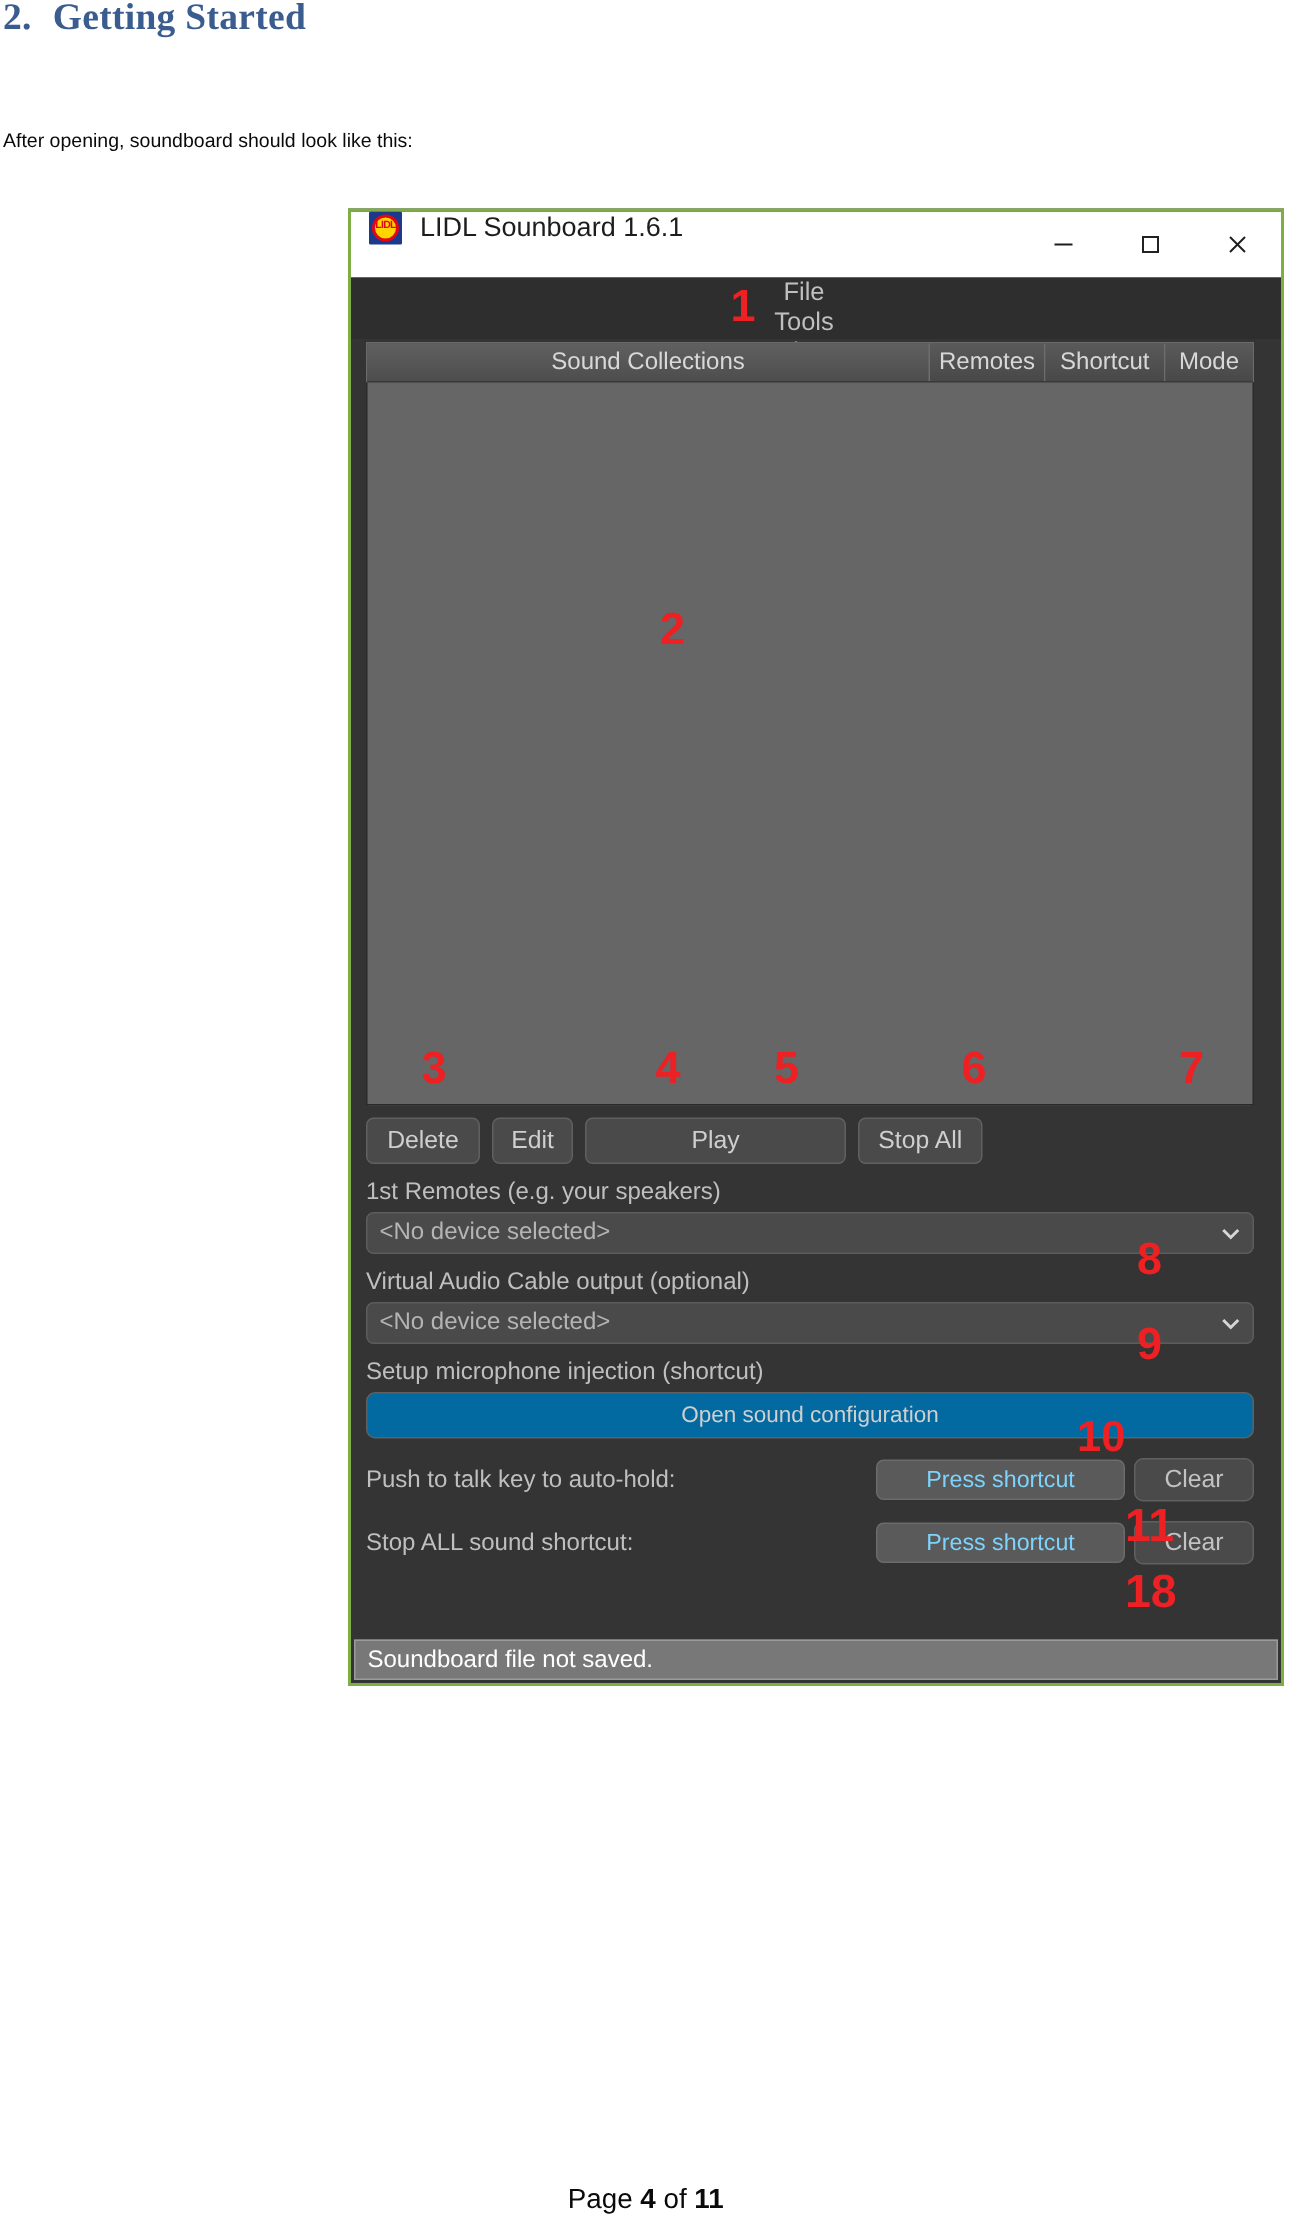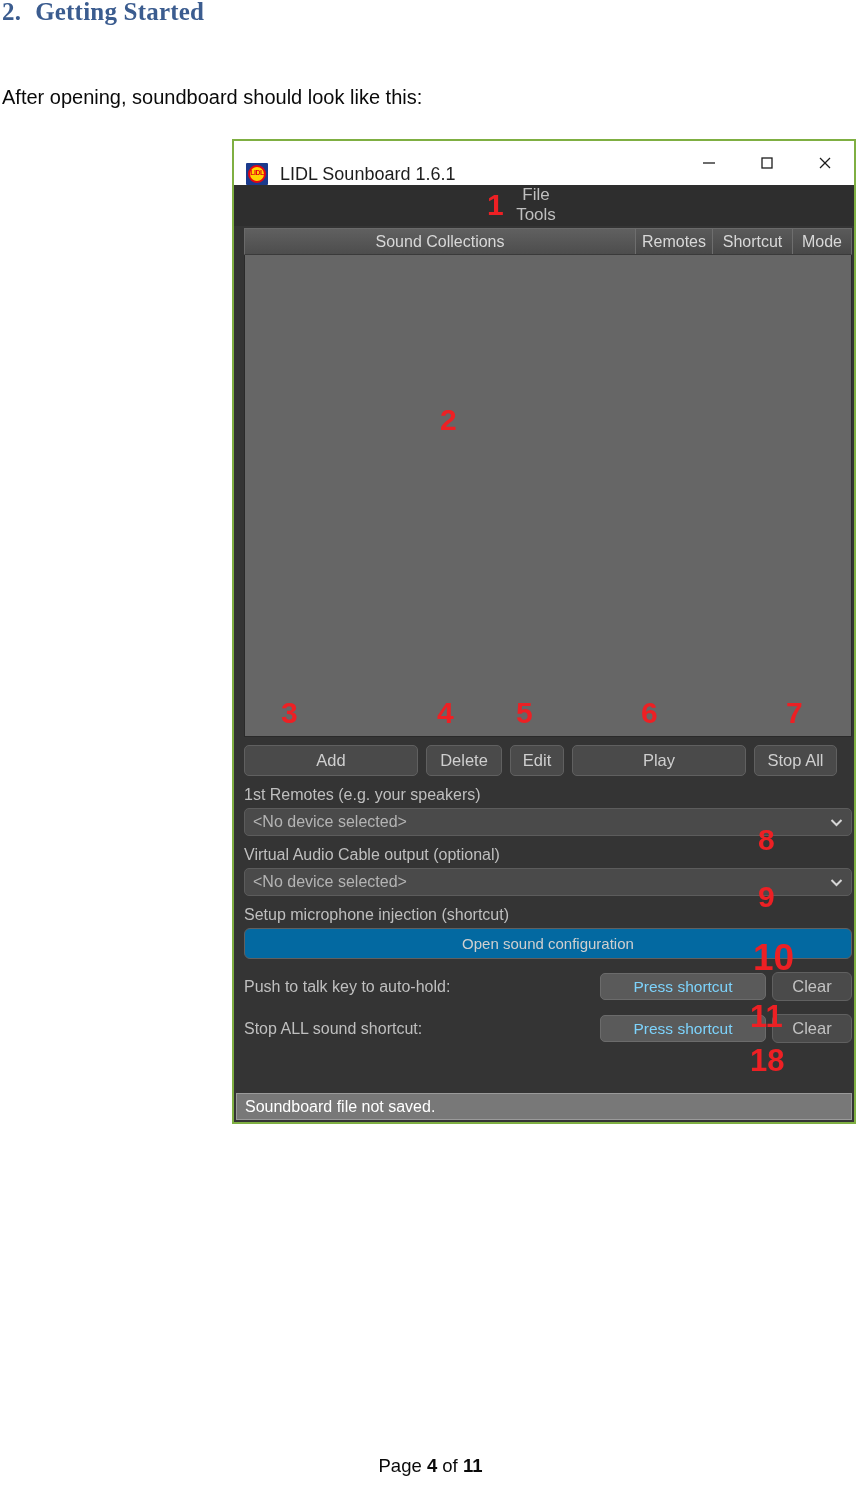--- a/index.html
+++ b/index.html
@@ -26,21 +26,21 @@
     color: #3B5C8F;
     letter-spacing: 0.2px;
     white-space: nowrap;
   }
   .doc-heading .num { margin-right: 14px; }
 
   .doc-paragraph {
     position: absolute;
     left: 2px;
     top: 86px;
-    font-size: 20px;
+    font-size: 13px;
     color: #0a0a0a;
     white-space: nowrap;
   }
 
   .doc-footer {
     position: absolute;
     left: 0;
     right: 0;
     top: 1455px;
     text-align: center;
@@ -60,21 +60,21 @@
     box-sizing: border-box;
     background: #343434;
     overflow: hidden;
   }
 
   
   .titlebar {
     height: 44px;
     background: #ffffff;
     display: flex;
-    align-items: flex-end;
+    align-items: flex-start;
     position: relative;
   }
   .app-icon {
     width: 22px; height: 22px;
     margin-left: 12px;
     background: #1B3A8C;
     position: relative;
     flex: 0 0 auto;
     border-radius: 1px;
   }
@@ -132,21 +132,21 @@
   .menu-item {
     font-size: 17px;
     color: #BFBFBF;
     margin-right: 30px;
     white-space: nowrap;
   }
 
   
   .app-body {
     background: #343434;
-    padding: 0 2px 0 10px;
+    padding: 0 18px 0 10px;
     position: relative;
     height: calc(100% - 44px - 41px);
     box-sizing: border-box;
   }
 
   
   .list-widget {
     position: relative;
     margin-top: 2px;
     height: 509px;
@@ -329,21 +329,21 @@
   }
   .m1  { left: 487px; top: 190px; }
   .m2  { left: 440px; top: 405px; }
   .m3  { left: 281px; top: 698px; }
   .m4  { left: 437px; top: 698px; }
   .m5  { left: 516px; top: 698px; }
   .m6  { left: 641px; top: 698px; }
   .m7  { left: 786px; top: 698px; }
   .m8  { left: 758px; top: 825px; }
   .m9  { left: 758px; top: 882px; }
-  .m10 { left: 753px; top: 943px; font-size: 37px; }
+  .m10 { left: 718px; top: 943px; font-size: 29px; }
   .m11 { left: 750px; top: 1002px; font-size: 31px; }
   .m12 { left: 750px; top: 1046px; font-size: 31px; }
 </style>
 </head>
 <body>
 
 <div class="doc-heading">
   <span class="num">2.</span><span>Getting Started</span>
 </div>
 
@@ -390,21 +390,20 @@
       <div class="list-header">
         <div class="col col-sound">Sound Collections</div>
         <div class="col col-remotes">Remotes</div>
         <div class="col col-shortcut">Shortcut</div>
         <div class="col col-mode">Mode</div>
       </div>
       <div class="list-area"></div>
     </div>
 
     <div class="btn-row">
-      <div class="btn btn-add">Add</div>
       <div class="btn btn-delete">Delete</div>
       <div class="btn btn-edit">Edit</div>
       <div class="btn btn-play">Play</div>
       <div class="btn btn-stopall">Stop All</div>
     </div>
 
     <div class="field-label">1st Remotes (e.g. your speakers)</div>
     <div class="combo">
       <div class="val">&lt;No device selected&gt;</div>
       <div class="arrow">

